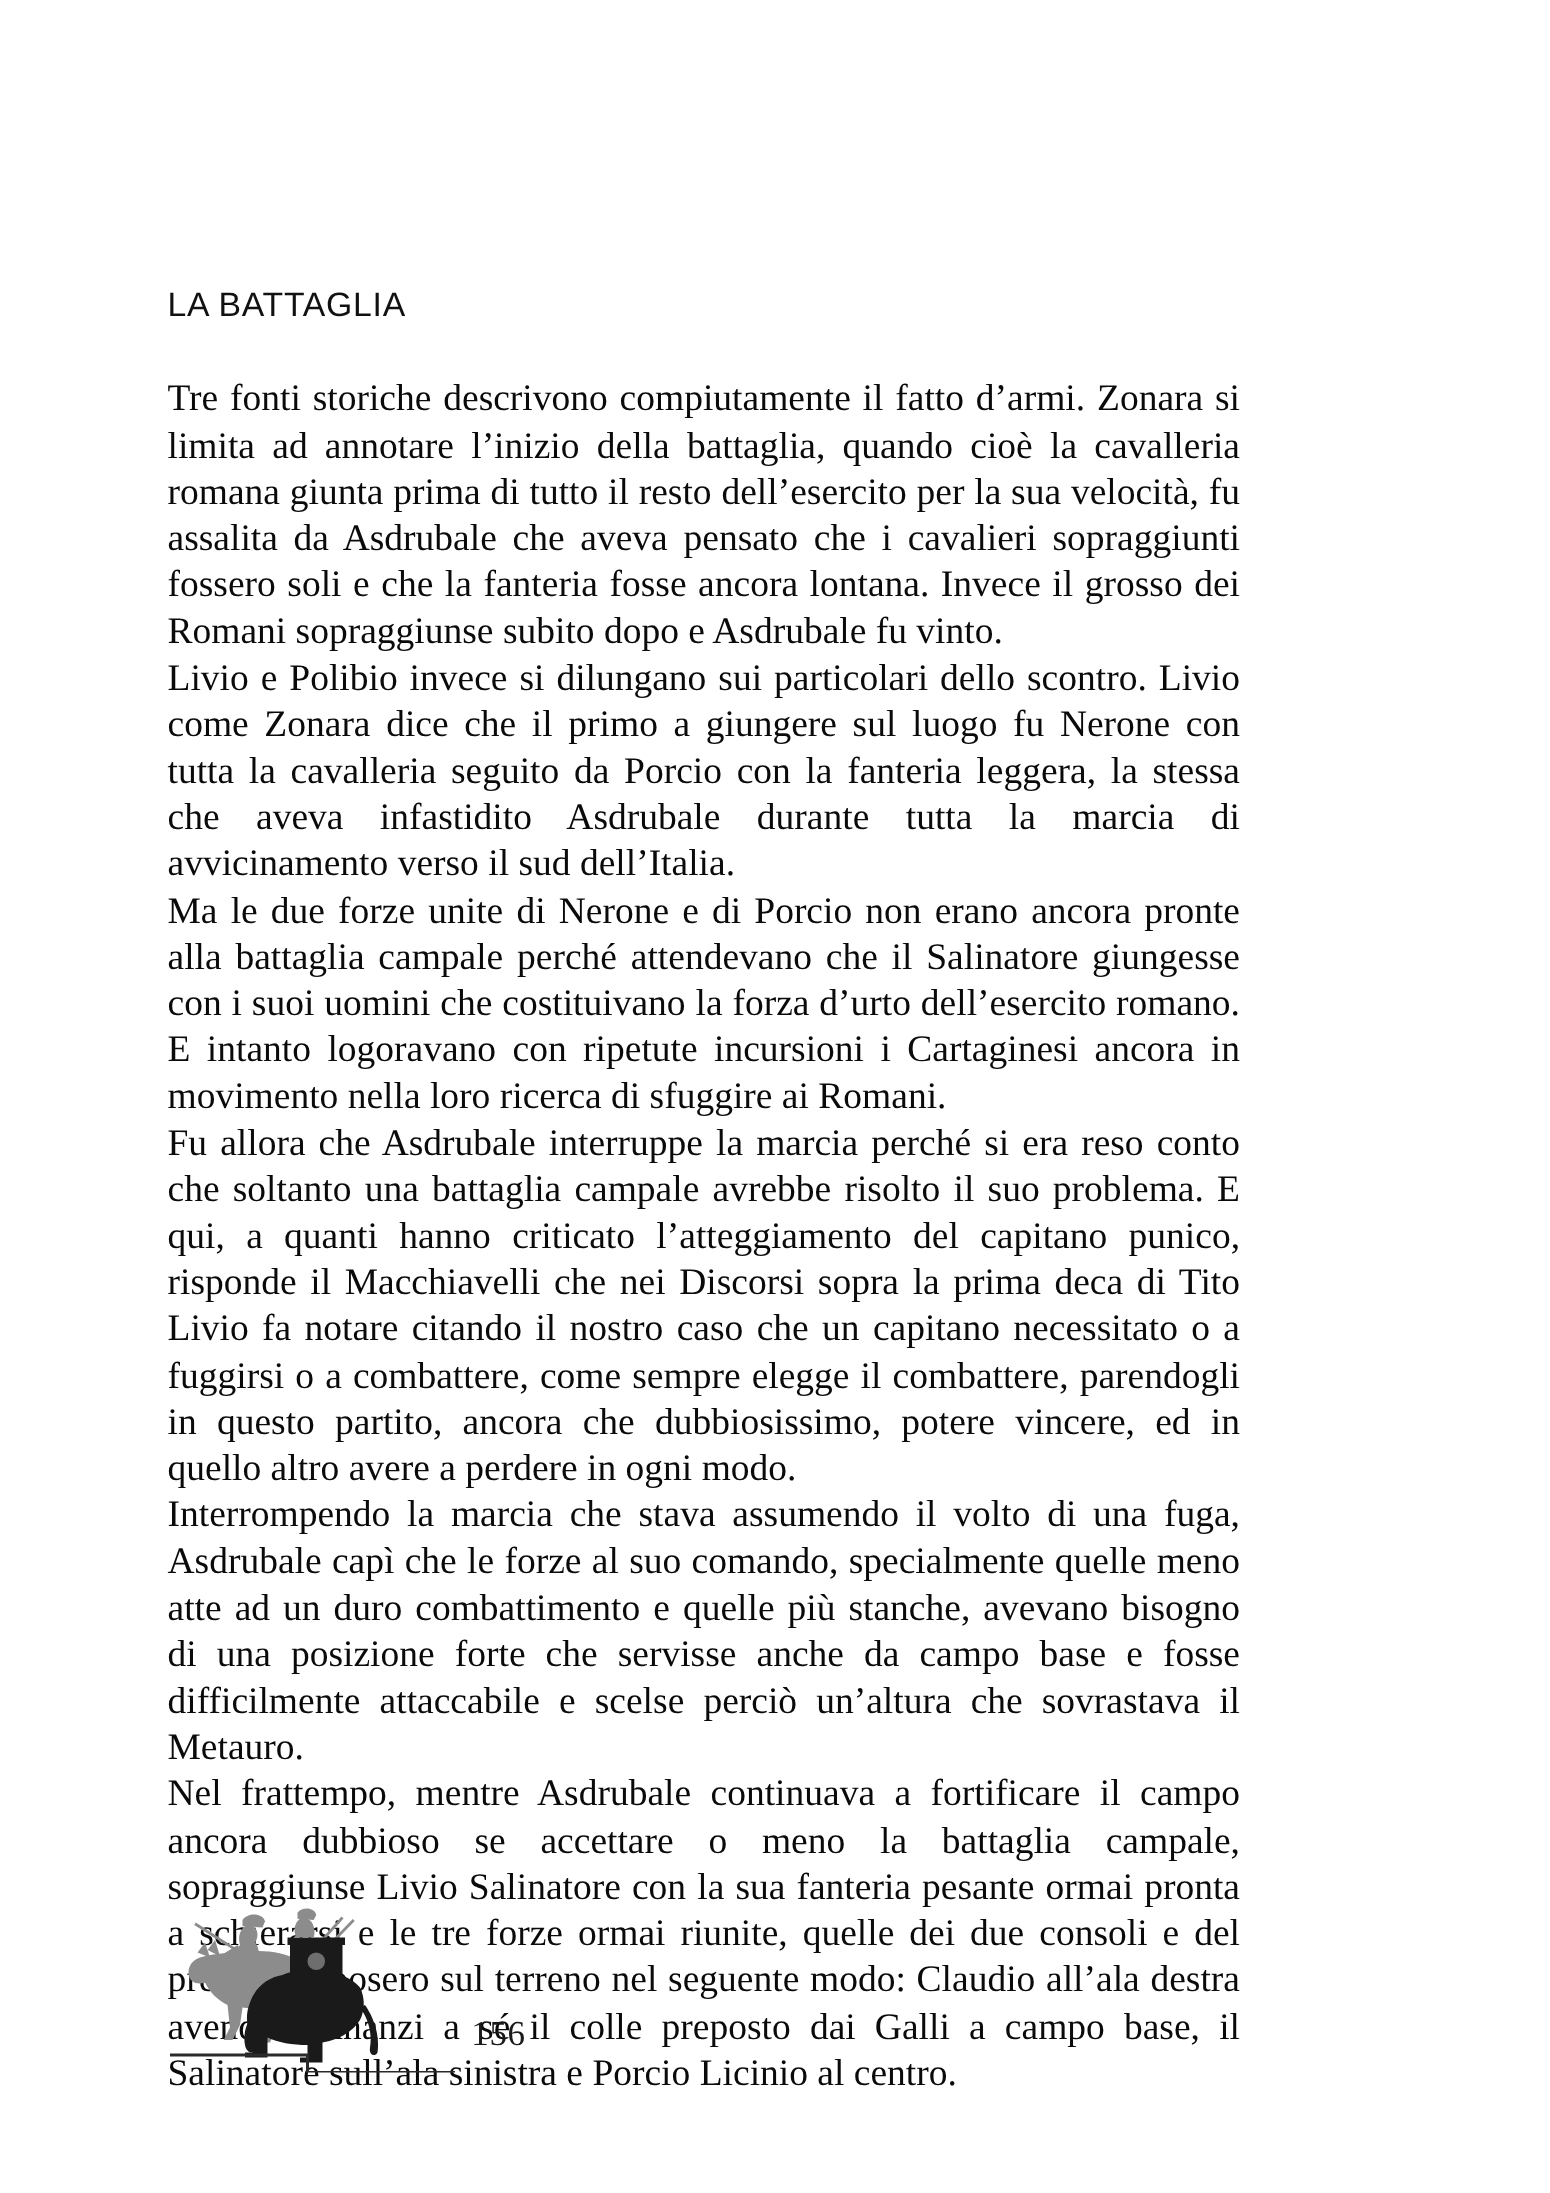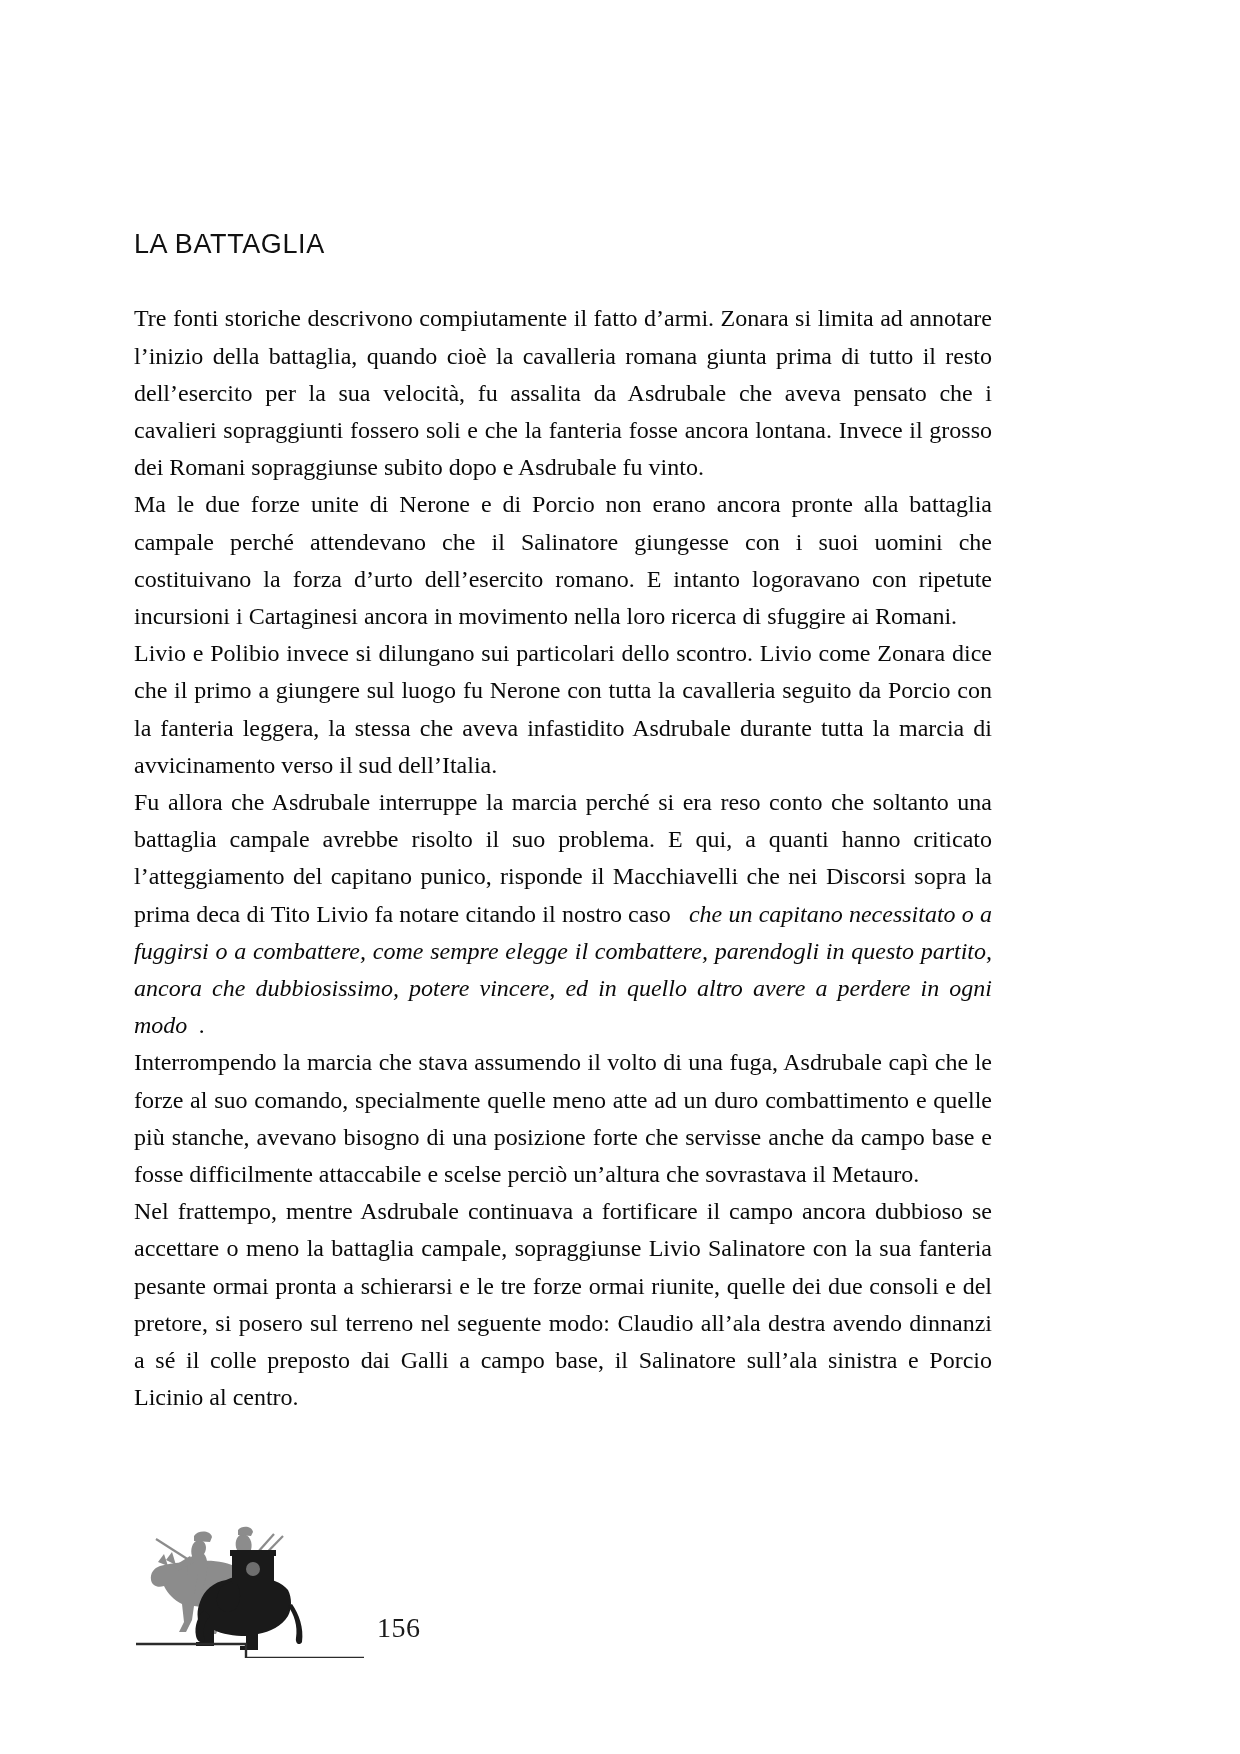--- a/index.html
+++ b/index.html
@@ -26,38 +26,36 @@
   .chapter-heading {
     font-family: "Liberation Sans", "DejaVu Sans", sans-serif;
     font-size: 27px;
     font-weight: 400;
     letter-spacing: 0.6px;
     color: #111111;
     margin: 0 0 40px 0;
     line-height: 1.2;
   }
   .body-block {
-    font-size: 24px;
+    font-size: 30px;
     line-height: 37.2px;
     text-align: justify;
     text-justify: inter-word;
     -webkit-hyphens: none;
     hyphens: none;
     color: #0a0a0a;
   }
   .para {
     margin: 0;
     text-align: justify;
   }
   .para.last-line-natural {
     text-align-last: left;
   }
   .quote-italic {
-    font-style: italic;
-    margin-left: 12px;
   }
   .work-title {
     margin-top: 28px;
   }
   
   .footer {
     position: absolute;
     left: 134px;
     bottom: 96px;
     width: 300px;
@@ -84,23 +82,23 @@
 <div class="page">
 
   <div class="content">
 
     <h1 class="chapter-heading">LA BATTAGLIA</h1>
 
     <div class="body-block">
 
       <p class="para last-line-natural">Tre fonti storiche descrivono compiutamente il fatto d’armi. Zonara si limita ad annotare l’inizio della battaglia, quando cioè la cavalleria romana giunta prima di tutto il resto dell’esercito per la sua velocità, fu assalita da Asdrubale che aveva pensato che i cavalieri sopraggiunti fossero soli e che la fanteria fosse ancora lontana. Invece il grosso dei Romani sopraggiunse subito dopo e Asdrubale fu vinto.</p>
 
+      <p class="para last-line-natural">Livio e Polibio invece si dilungano sui particolari dello scontro. Livio come Zonara dice che il primo a giungere sul luogo fu Nerone con tutta la cavalleria seguito da Porcio con la fanteria leggera, la stessa che aveva infastidito Asdrubale durante tutta la marcia di avvicinamento verso il sud dell’Italia.</p>
+
       <p class="para last-line-natural">Ma le due forze unite di Nerone e di Porcio non erano ancora pronte alla battaglia campale perché attendevano che il Salinatore giungesse con i suoi uomini che costituivano la forza d’urto dell’esercito romano. E intanto logoravano con ripetute incursioni i Cartaginesi ancora in movimento nella loro ricerca di sfuggire ai Romani.</p>
-
-      <p class="para last-line-natural">Livio e Polibio invece si dilungano sui particolari dello scontro. Livio come Zonara dice che il primo a giungere sul luogo fu Nerone con tutta la cavalleria seguito da Porcio con la fanteria leggera, la stessa che aveva infastidito Asdrubale durante tutta la marcia di avvicinamento verso il sud dell’Italia.</p>
 
       <p class="para last-line-natural"><span>Fu allora che Asdrubale interruppe la marcia perché si era reso conto che soltanto una battaglia campale avrebbe risolto il suo problema. E qui, a quanti hanno criticato l’atteggiamento del capitano punico, risponde il Macchiavelli che nei </span><span class="work-title">Discorsi sopra la prima deca di Tito Livio</span><span> fa notare citando il nostro caso </span><span class="quote-italic">che un capitano necessitato o a fuggirsi o a combattere, come sempre elegge il combattere, parendogli in questo partito, ancora che dubbiosissimo, potere vincere, ed in quello altro avere a perdere in ogni modo</span><span class="quote-italic">.</span></p>
 
       <p class="para last-line-natural">Interrompendo la marcia che stava assumendo il volto di una fuga, Asdrubale capì che le forze al suo comando, specialmente quelle meno atte ad un duro combattimento e quelle più stanche, avevano bisogno di una posizione forte che servisse anche da campo base e fosse difficilmente attaccabile e scelse perciò un’altura che sovrastava il Metauro.</p>
 
       <p class="para last-line-natural">Nel frattempo, mentre Asdrubale continuava a fortificare il campo ancora dubbioso se accettare o meno la battaglia campale, sopraggiunse Livio Salinatore con la sua fanteria pesante ormai pronta a schierarsi e le tre forze ormai riunite, quelle dei due consoli e del pretore, si posero sul terreno nel seguente modo: Claudio all’ala destra avendo dinnanzi a sé il colle preposto dai Galli a campo base, il Salinatore sull’ala sinistra e Porcio Licinio al centro.</p>
 
 
     </div>
   </div>

